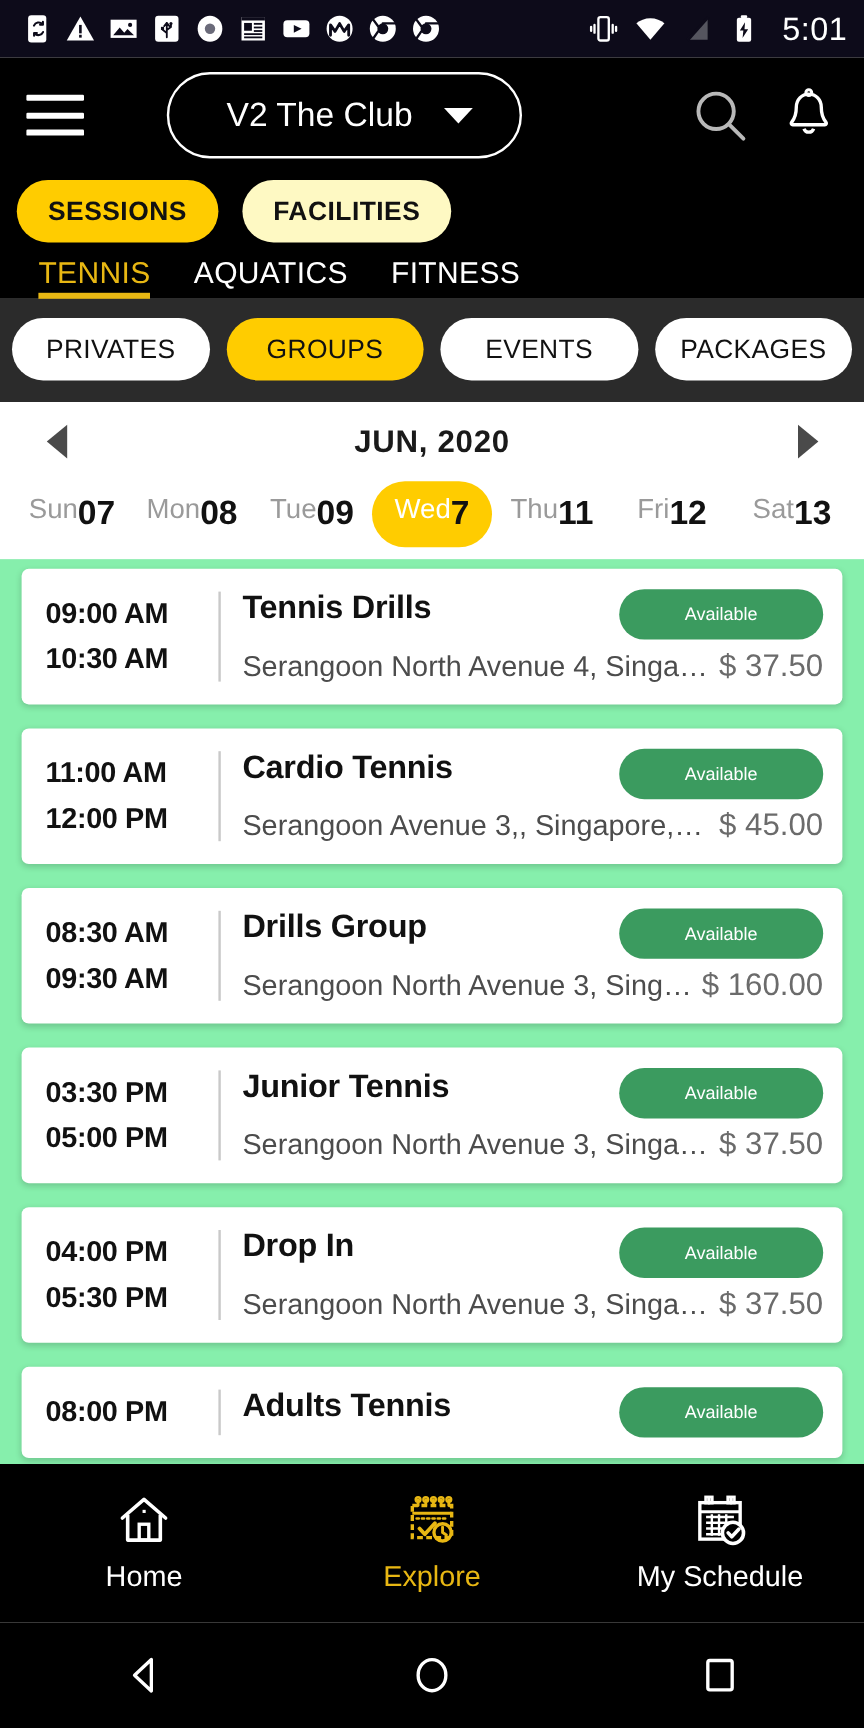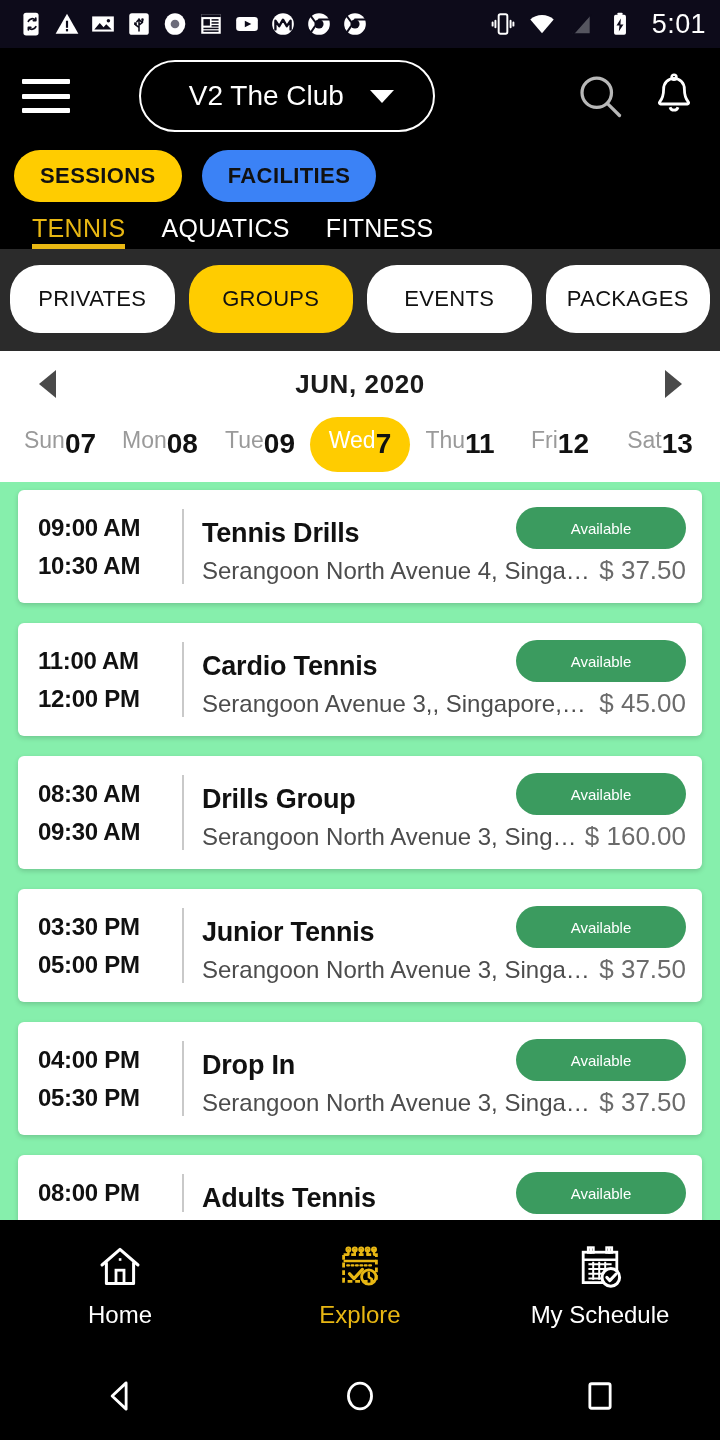--- a/index.html
+++ b/index.html
@@ -34,41 +34,41 @@
     min-width:296px; justify-content:center; cursor:pointer;
   }
   .clubpill .clubname { color:#fff; font-size:28px; font-weight:400; white-space:nowrap; }
   .caret { width:0;height:0;border-left:12px solid transparent;border-right:12px solid transparent;border-top:13px solid #fff; }
   .topicons { display:flex; align-items:center; gap:24px; margin-left:auto; }
 
   .segrow { display:flex; align-items:center; gap:20px; padding:12px 14px 0 14px; }
   .segchip {
     height:52px; border-radius:30px; display:flex; align-items:center; justify-content:center;
     padding:0 26px; font-size:22px; font-weight:700; letter-spacing:.4px; cursor:pointer;
-    background:#3b82f6; color:#111;
+    background:#fef9c3; color:#111;
   }
   .segchip.active { background:#FFCC00; color:#111; }
 
   .catrow { display:flex; align-items:flex-end; gap:0; padding:12px 14px 0 14px; }
   .cat {
     font-size:25px; letter-spacing:.3px; color:#fff; padding:0 18px 6px 18px;
     position:relative; cursor:pointer; font-weight:400;
   }
   .cat.active { color:#E8B713; }
   .cat.active::after {
     content:""; position:absolute; left:18px; right:18px; bottom:0; height:5px; background:#E8B713;
   }
 
   
   .chipbar {
     background:#2b2b2b; flex:0 0 auto; padding:16px 10px 18px 10px;
     display:flex; gap:14px; justify-content:space-between;
   }
   .fchip {
-    flex:1; height:68px; border-radius:30px; background:#fff; color:#111;
+    flex:1; height:52px; border-radius:30px; background:#fff; color:#111;
     display:flex; align-items:center; justify-content:center;
     font-size:22px; font-weight:400; letter-spacing:.3px; cursor:pointer;
   }
   .fchip.active { background:#FFCC00; }
 
   
   .datezone { background:#fff; flex:0 0 auto; padding:0 0 10px 0; }
   .monthrow { height:66px; display:flex; align-items:center; padding:0 28px; }
   .arrow { width:38px; height:38px; display:flex; align-items:center; justify-content:center; cursor:pointer; }
   .arrow .tri-l { width:0;height:0;border-top:14px solid transparent;border-bottom:14px solid transparent;border-right:17px solid #4a4a4a; }
@@ -87,21 +87,21 @@
   .listzone { flex:1 1 auto; background:#86efac; overflow:hidden; padding-top:8px; position:relative; }
   .card {
     background:#fff; margin:0 18px 20px 18px; border-radius:6px;
     box-shadow:0 2px 5px rgba(0,0,0,0.17);
     padding:17px 16px 17px 20px; display:flex; align-items:stretch; cursor:pointer;
   }
   .timecol { width:140px; flex:0 0 140px; display:flex; flex-direction:column; justify-content:center; gap:10px; }
   .timecol div { font-size:24px; font-weight:700; color:#111; letter-spacing:-0.3px; }
   .vdiv { width:2px; background:#c9c9c9; margin:2px 18px 2px 4px; flex:0 0 2px; }
   .infocol { flex:1 1 auto; display:flex; flex-direction:column; justify-content:center; gap:6px; min-width:0; }
-  .row1 { display:flex; align-items:flex-end; }
+  .row1 { display:flex; align-items:flex-start; }
   .sname { font-size:27px; font-weight:700; color:#111; white-space:nowrap; letter-spacing:-0.2px; }
   .badge {
     margin-left:auto; background:#3B9B5F; color:#fff; border-radius:30px;
     height:42px; min-width:170px; display:flex; align-items:center; justify-content:center;
     font-size:15px; font-weight:400;
   }
   .row2 { display:flex; align-items:baseline; }
   .saddr { font-size:24px; color:#4c4c4c; white-space:nowrap; overflow:hidden; text-overflow:ellipsis; flex:1 1 auto; min-width:0; }
   .sprice { font-size:26px; color:#6b6b6b; margin-left:8px; white-space:nowrap; flex:0 0 auto; }
 

